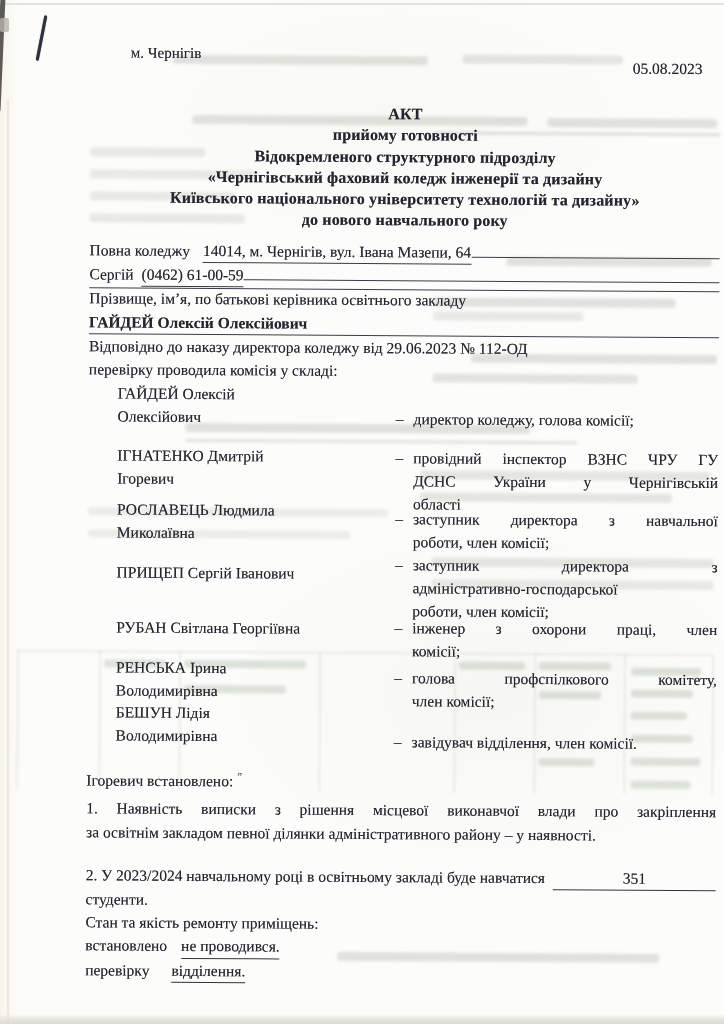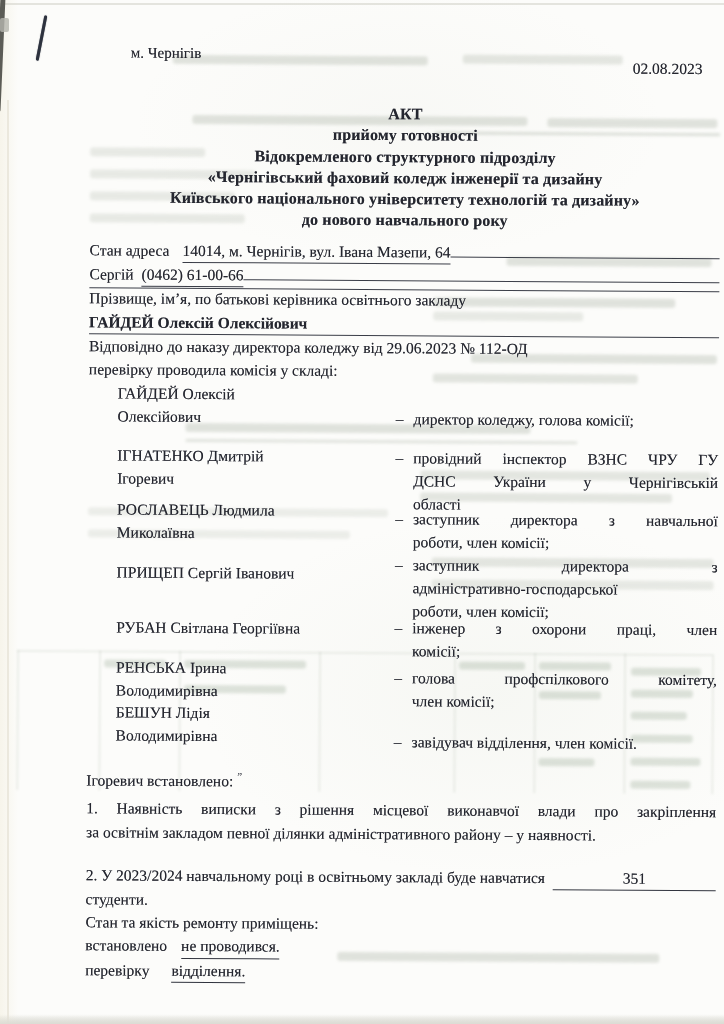--- a/index.html
+++ b/index.html
@@ -122,40 +122,40 @@
         <div class="bleed-vline" style="left: 180px; top: 652px; width: 1.5px; height: 140px; opacity: 0.13;"></div>
         <div class="bleed-vline" style="left: 320px; top: 652px; width: 1.5px; height: 140px; opacity: 0.13;"></div>
         <div class="bleed-vline" style="left: 455px; top: 652px; width: 1.5px; height: 140px; opacity: 0.13;"></div>
         <div class="bleed-vline" style="left: 535px; top: 652px; width: 1.5px; height: 140px; opacity: 0.13;"></div>
         <div class="bleed-vline" style="left: 625px; top: 652px; width: 1.5px; height: 140px; opacity: 0.13;"></div>
         <div class="bleed-vline" style="left: 713px; top: 652px; width: 1.5px; height: 140px; opacity: 0.13;"></div>
         <div class="bleed-hline" style="left: 18px; top: 652px; width: 695px; height: 1.5px; opacity: 0.13;"></div>
       </div>
 
     <div class="abs hdr-place">м. Чернігів</div>
-    <div class="abs hdr-date">02.08.2023</div>
+    <div class="abs hdr-date">05.08.2023</div>
 
     <div class="abs title-block">
       <div>АКТ</div>
       <div>прийому готовності</div>
       <div>Відокремленого структурного підрозділу</div>
       <div>«Чернігівський фаховий коледж інженерії та дизайну</div>
       <div>Київського національного університету технологій та дизайну»</div>
       <div>до нового навчального року</div>
     </div>
 
     <div class="abs form-block">
       <div class="frow">
-        <span class="flabel">Стан адреса</span>
+        <span class="flabel">Повна коледжу</span>
         <span class="fvalue">14014, м. Чернігів, вул. Івана Мазепи, 64</span>
         <span class="ffill"></span>
       </div>
       <div class="frow">
         <span class="flabel">Сергій</span>
-        <span class="fvalue nogap">(0462) 61-00-66</span>
+        <span class="fvalue nogap">(0462) 61-00-59</span>
         <span class="ffill"></span>
       </div>
       <div class="rule" style="top:49px;"></div>
       <div>Прізвище, ім’я, по батькові керівника освітнього закладу</div>
       <div class="bold uline-full">ГАЙДЕЙ Олексій Олексійович</div>
       <div>Відповідно до наказу директора коледжу від 29.06.2023 № 112-ОД</div>
       <div>перевірку проводила комісія у складі:</div>
     </div>
 
     <div class="abs list-block">

